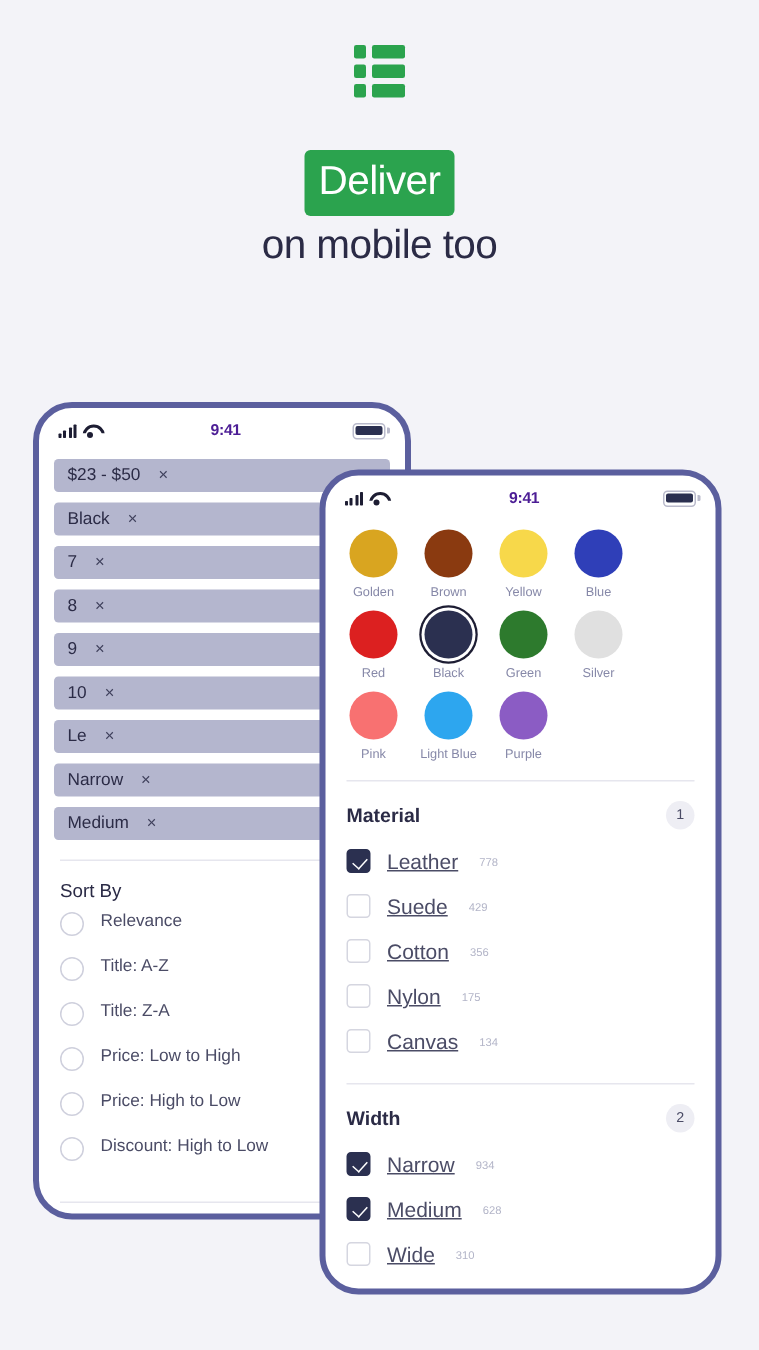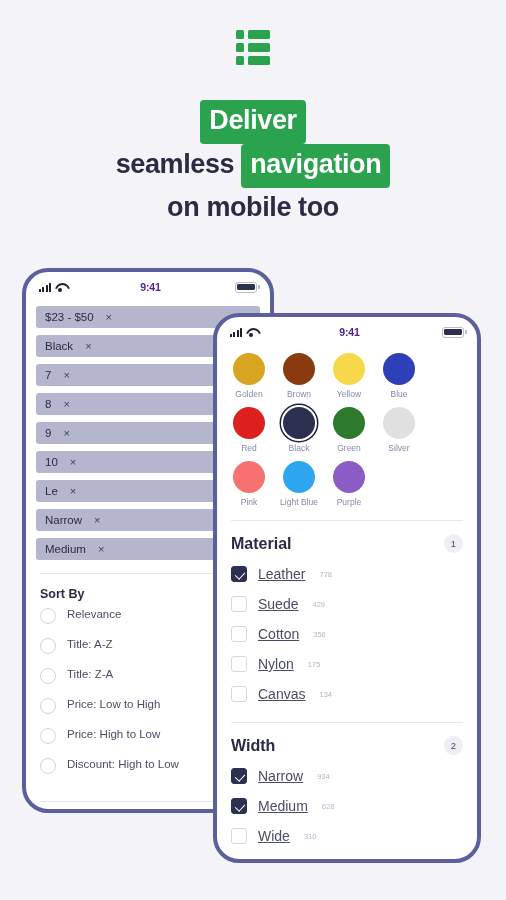--- a/index.html
+++ b/index.html
@@ -15,21 +15,21 @@
   #logo { position: absolute; left: 0; right: 0; top: 30px; display: flex; justify-content: center; }
   .logo-rows { display: flex; flex-direction: column; gap: 4px; }
   .logo-row { display: flex; align-items: center; gap: 4px; }
   .logo-sq { width: 8px; height: 9px; background: #2ba34e; border-radius: 1.5px; }
   .logo-bar { width: 22px; height: 9px; background: #2ba34e; border-radius: 1.5px; }
 
   
   #headline {
     position: absolute; left: 0; right: 0; top: 100px;
     text-align: center; color: #2b2b46;
-    font-size: 27px; font-weight: bold; line-height: 1.44;
+    font-size: 27px; font-weight: normal; line-height: 1.44;
     letter-spacing: -0.4px;
   }
   #headline .ln { display: block; white-space: nowrap; }
   .hl { background: #2ba34e; color: #ffffff; padding: 1px 9px 4px 9px; border-radius: 4px; display: inline-block; }
 
   
   .phone {
     position: absolute;
     background: #ffffff;
     border: 4px solid #5b5f9e;
@@ -77,21 +77,21 @@
   
   .chips { padding: 8px 10px 0 10px; display: flex; flex-wrap: wrap; gap: 7px; flex-direction: column; }
   .chip {
     background: #b4b6ce; color: #2b2b46;
     font-size: 11.5px; border-radius: 3px;
     height: 22px; display: flex; align-items: center; gap: 12px;
     padding: 0 9px; white-space: nowrap;
   }
   .chip .x { font-size: 11px; color: #3f405c; line-height: 1; }
   .divider { height: 1px; background: #e6e6ee; margin: 13px 14px 0 14px; }
-  .sec-title { font-size: 12.5px; font-weight: bold; color: #2b2b46; padding: 13px 14px 0 14px; }
+  .sec-title { font-size: 12.5px; font-weight: normal; color: #2b2b46; padding: 13px 14px 0 14px; }
 
   .radios { padding: 7px 14px 0 14px; }
   .radio-row { display: flex; align-items: flex-start; gap: 11px; height: 30px; }
   .radio {
     width: 16px; height: 16px; border-radius: 50%;
     border: 1.5px solid #cfd0dd; flex: 0 0 auto; background: #fff;
   }
   .radio.on { border: 2px solid #2b3050; background: #2b3050; box-shadow: inset 0 0 0 2px #fff; }
   .radio-lbl { font-size: 11.5px; color: #4b4c66; }
 
@@ -115,21 +115,21 @@
   .colors { padding: 10px 14px 0 14px; display: flex; flex-wrap: wrap; gap: 8px 14px; }
   .color-item { width: 36px; display: flex; flex-direction: column; align-items: center; gap: 4px; }
   .swatch { width: 32px; height: 32px; border-radius: 50%; }
   .swatch.sel { box-shadow: 0 0 0 2px #fff, 0 0 0 3.5px #1d1d33; }
   .color-lbl { font-size: 8.5px; color: #8688a8; white-space: nowrap; }
 
   .sec-head {
     display: flex; align-items: center; justify-content: space-between;
     padding: 13px 14px 0 14px;
   }
-  .sec-head h3 { font-size: 16px; font-weight: bold; color: #2b2b46; }
+  .sec-head h3 { font-size: 13px; font-weight: bold; color: #2b2b46; }
   .count-badge {
     width: 19px; height: 19px; border-radius: 50%; background: #eeeef4;
     color: #4b4c66; font-size: 9.5px; display: flex; align-items: center; justify-content: center;
   }
   .checks { padding: 6px 14px 0 14px; }
   .check-row { display: flex; align-items: center; gap: 11px; height: 30px; }
   .cbox {
     width: 16px; height: 16px; border-radius: 3px; border: 1.3px solid #d5d6e0;
     background: #fff; flex: 0 0 auto; position: relative;
   }
@@ -159,21 +159,20 @@
         </div>
       <div class="logo-row">
           <div class="logo-sq"></div>
           <div class="logo-bar"></div>
         </div>
     </div>
   </div>
 
   <div id="headline">
     <span class="ln"><span class="hl">Deliver</span></span>
-    <span class="ln"><span>seamless</span> <span class="hl">navigation</span></span>
     <span class="ln">on mobile too</span>
   </div>
 
   <div class="phone" id="phone-left">
     <div class="status">
       <div class="status-left">
         <span class="bars">
             <i></i>
             <i></i>
             <i></i>

